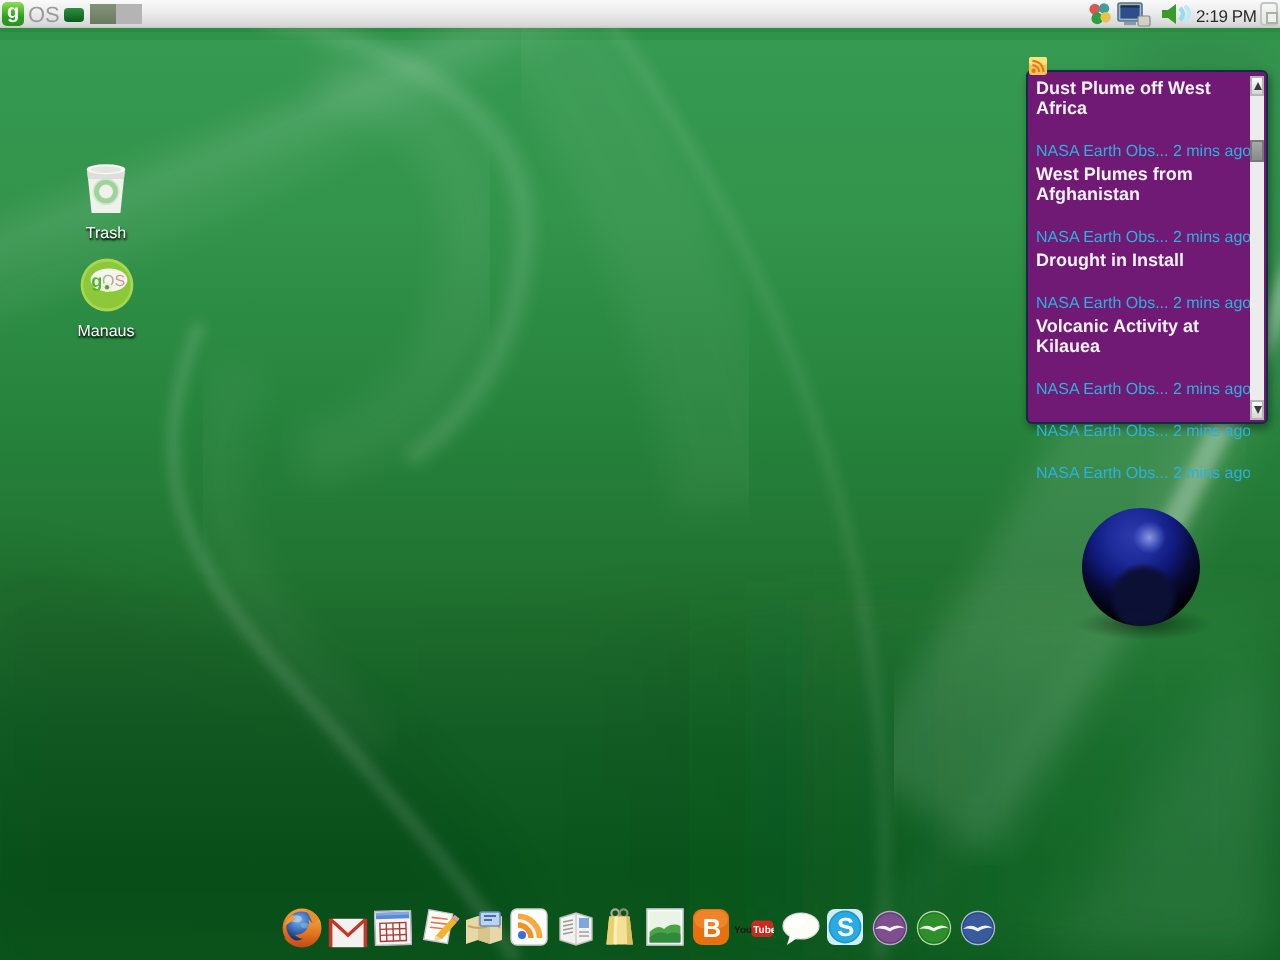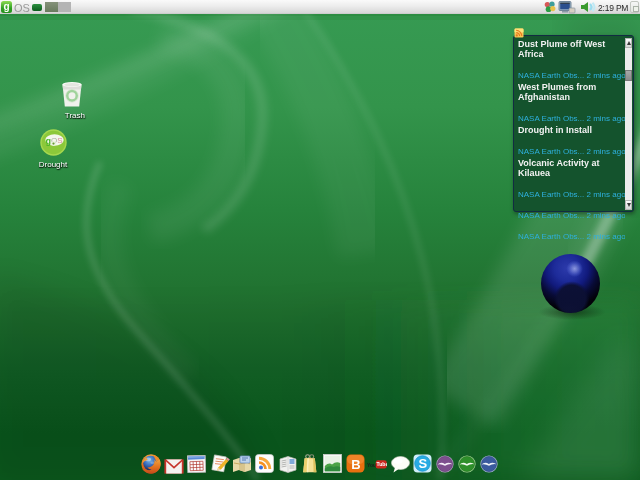--- a/index.html
+++ b/index.html
@@ -19,21 +19,21 @@
 #pager .w1 { position:absolute; left:0; top:0; width:13px; height:10px; background:linear-gradient(180deg,#85927a,#697b5e); }
 .tray { position:absolute; top:0px; }
 #clock { position:absolute; top:3px; left:598px; font-size:8.5px; color:#2a2a2a; letter-spacing:-0.2px; }
 #hidebtn { position:absolute; top:1px; left:630px; width:9px; height:12px; background:linear-gradient(180deg,#f6f6f6,#e2e6e0); border:1px solid #c2c6c0; border-radius:2px; }
 #hidebtn:after { content:""; position:absolute; left:1.5px; top:3.5px; width:4px; height:4px; border:1px solid #aab2a8; background:#eef2ea; }
 
 .dicon { position:absolute; width:64px; text-align:center; }
 .dlabel { color:#fff; font-size:8px; text-shadow:0 1px 1px rgba(0,0,0,0.9), 1px 1px 1px rgba(0,0,0,0.5); margin-top:0px; }
 
 #news { position:absolute; left:513px; top:35px; width:121px; height:177px;
-  background:#14532d; border:1px solid #122c42; border-radius:3px;
+  background:#701a75; border:1px solid #122c42; border-radius:3px;
   box-shadow:1px 2px 4px rgba(0,0,0,0.4); }
 #newsinner { position:absolute; left:4px; top:3px; width:107px; }
 .hl { color:#f2f2f2; font-size:9px; font-weight:bold; line-height:10px; }
 .sub { color:#2eb0dd; font-size:8px; line-height:8px; margin-bottom:2px; white-space:nowrap; overflow:hidden;margin-top:13px; }
 #scroll { position:absolute; right:1px; top:2px; width:7px; height:172px; background:#ececec; border-radius:1px; }
 #scroll .up, #scroll .dn { position:absolute; left:0; width:7px; height:10px; background:linear-gradient(180deg,#fdfdfd,#d5d5d5); border:1px solid #b5b5b5; }
 #scroll .up { top:0; } #scroll .dn { bottom:0; }
 #scroll .thumb { position:absolute; left:0px; top:32px; width:7px; height:11px; background:linear-gradient(180deg,#a8a8a8,#8a8a8a); border:1px solid #777; }
 .arr { position:absolute; left:1px; width:0; height:0; border-left:2.5px solid transparent; border-right:2.5px solid transparent; }
 
@@ -133,21 +133,21 @@
 </svg>
 <svg class="tray" style="left:580px; top:1px;" width="16" height="12" viewBox="0 0 16 12">
  <path d="M1 4 L4 4 L8 1 L8 11 L4 8 L1 8 Z" fill="#3a9a2e"></path>
  <path d="M10 3 Q 13 6 10 9" stroke="#9adcef" stroke-width="2.2" fill="none"></path>
  <path d="M12.5 1.8 Q 16.5 6 12.5 10.2" stroke="#bfe9f5" stroke-width="2" fill="none"></path>
 </svg>
 <div id="clock">2:19 PM</div>
 <div id="hidebtn"></div>
 
 </div>
-<div class="dicon" style="left:21px; top:81px;text-align:right;">
+<div class="dicon" style="left:21px; top:81px;">
   <svg width="26" height="26" viewBox="0 0 26 26">
     <path d="M3.5 3.5 L22.5 3.5 L20.2 25.5 L5.8 25.5 Z" fill="#f0f1ec"></path>
     <path d="M3.5 3.5 L22.5 3.5 L22 8.5 L4 8.5 Z" fill="#dededa"></path>
     <ellipse cx="13" cy="3.6" rx="9.6" ry="2.5" fill="#fbfbf8"></ellipse>
     <ellipse cx="13" cy="3.8" rx="7.8" ry="1.7" fill="#e4e6e0"></ellipse>
     <circle cx="13" cy="14.8" r="4.8" fill="none" stroke="#97cf92" stroke-width="2.6" opacity="0.9"></circle>
     <circle cx="13" cy="14.8" r="6.3" fill="none" stroke="#c9e6c4" stroke-width="0.9" opacity="0.7"></circle>
   </svg>
   <div class="dlabel">Trash</div>
 </div>
@@ -155,21 +155,21 @@
   <svg width="27" height="27" viewBox="0 0 27 27">
     <circle cx="13.5" cy="13.5" r="13.2" fill="#a6d84e"></circle>
     <circle cx="13.5" cy="13.5" r="11.8" fill="#8cc83a"></circle>
     <ellipse cx="14.5" cy="11" rx="9.2" ry="5.8" fill="#f4f6ee"></ellipse>
     <text x="5.6" y="14.6" font-family="Liberation Sans, sans-serif" font-size="9" font-weight="bold" fill="#4fb728">g</text>
     <text x="11" y="14.2" font-family="Liberation Sans, sans-serif" font-size="8" fill="#a8b0a0">O</text>
     <text x="17.2" y="14.2" font-family="Liberation Sans, sans-serif" font-size="8" fill="#d89098">S</text>
     <circle cx="13.5" cy="14.6" r="2.4" fill="#e8f2da"></circle>
     <circle cx="13.5" cy="14.6" r="1.1" fill="#6a9a3a"></circle>
   </svg>
-  <div class="dlabel">Drought</div>
+  <div class="dlabel">Manaus</div>
 </div>
 
 <div id="news">
   <div id="newsinner">
     <div class="hl">Dust Plume off West Africa</div>
     <div class="sub">NASA Earth Obs... 2 mins ago</div>
     <div class="hl">West Plumes from Afghanistan</div>
     <div class="sub">NASA Earth Obs... 2 mins ago</div>
     <div class="hl">Drought in Install</div>
     <div class="sub">NASA Earth Obs... 2 mins ago</div>

